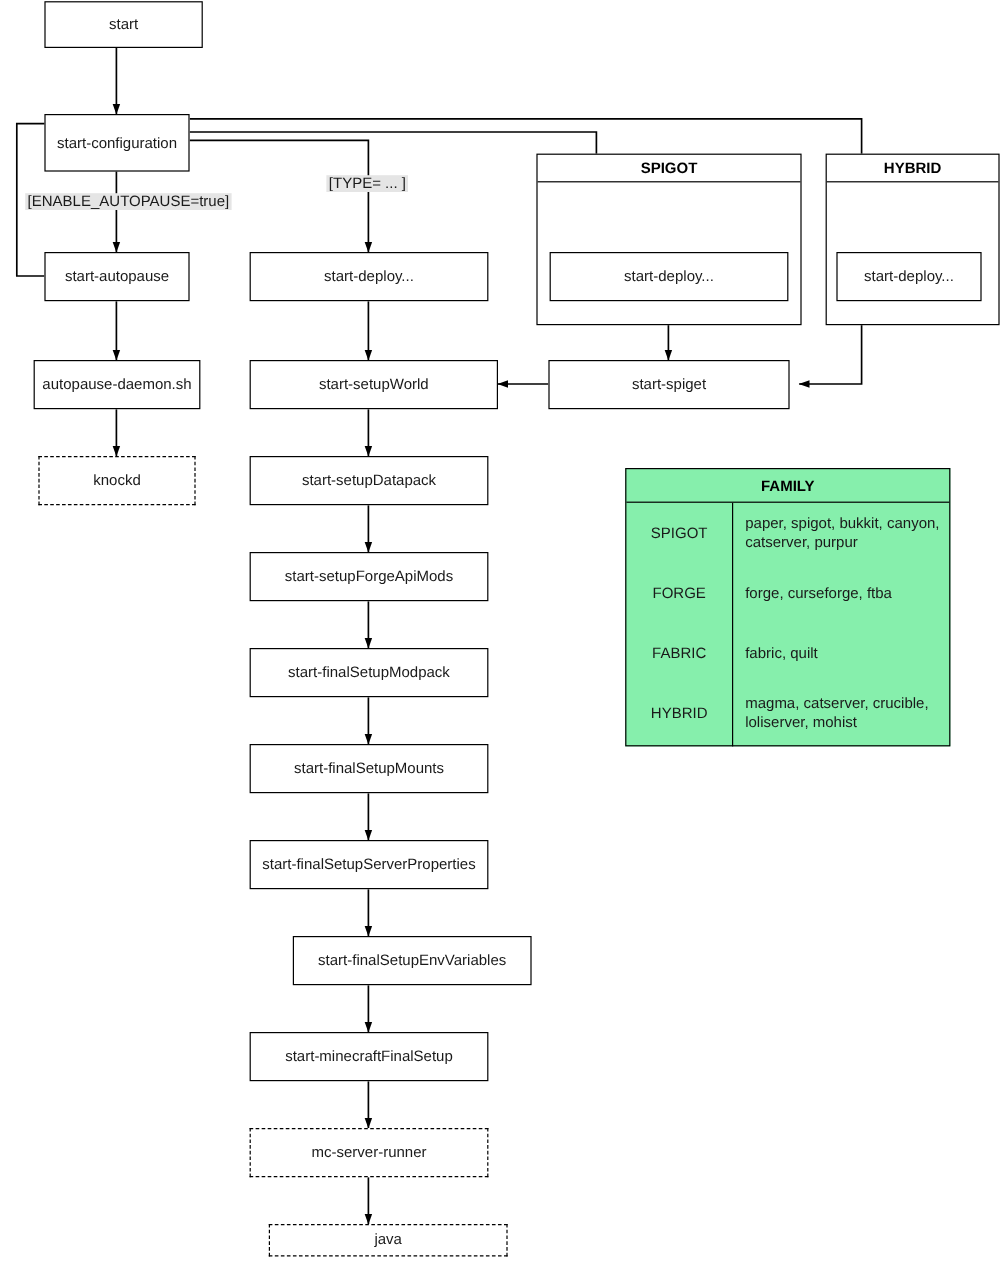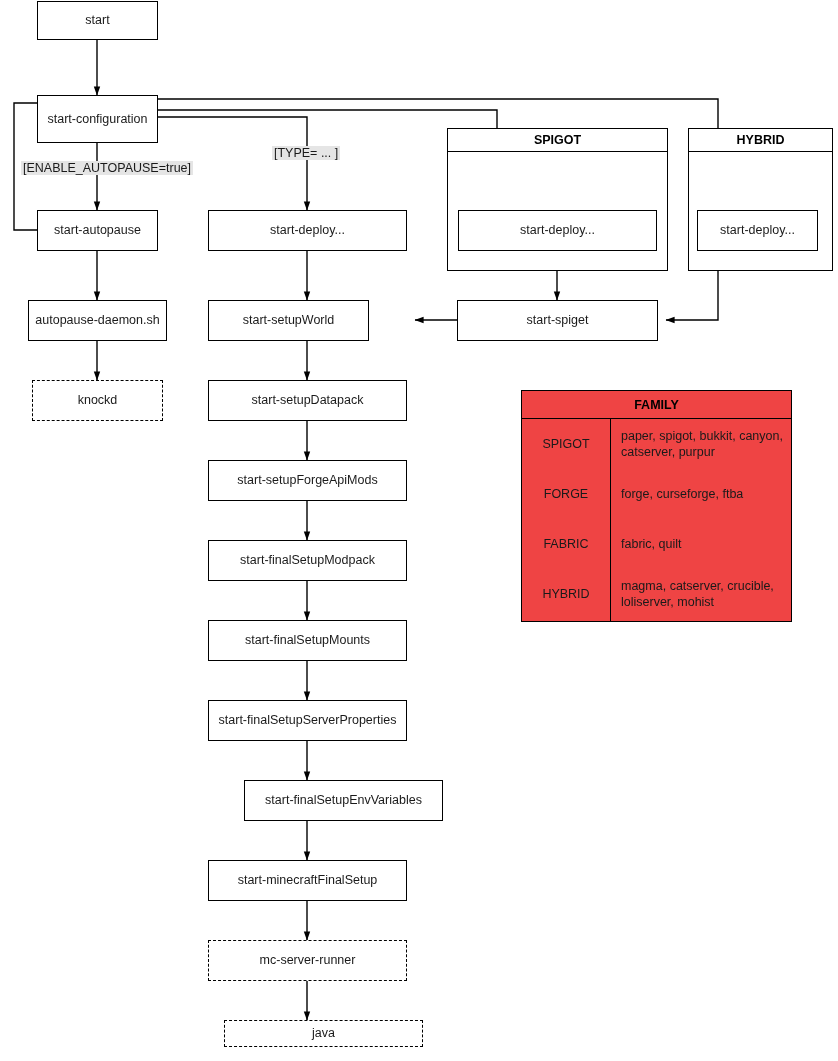--- a/index.html
+++ b/index.html
@@ -73,21 +73,21 @@
     font-size: 12.5px;
     color: #1a1a1a;
     white-space: nowrap;
     background: #e5e5e5;
     padding: 0 2px;
   }
   .legend {
     position: absolute;
     box-sizing: border-box;
     border: 1.4px solid #000000;
-    background: #ef4444;
+    background: #86efac;
   }
   .legend-header {
     box-sizing: border-box;
     height: 28px;
     border-bottom: 1.4px solid #000000;
     display: flex;
     align-items: center;
     justify-content: center;
     font-size: 12.5px;
     font-weight: bold;
@@ -178,39 +178,39 @@
   </svg>
 
   <div class="group" style="left:447px; top:128px; width:221px; height:143px;">
     <div class="group-title">SPIGOT</div>
   </div>
 
   <div class="group" style="left:688px; top:128px; width:145px; height:143px;">
     <div class="group-title">HYBRID</div>
   </div>
 
-  <div class="node" style="left:37px; top:1px; width:121px; height:39px;">start</div>
+  <div class="node" style="left:37px; top:1px; width:132px; height:39px;">start</div>
 
   <div class="node" style="left:37px; top:95px; width:121px; height:48px;">start-configuration</div>
 
   <div class="node" style="left:37px; top:210px; width:121px; height:41px;">start-autopause</div>
 
   <div class="node" style="left:28px; top:300px; width:139px; height:41px;">autopause-daemon.sh</div>
 
   <div class="node dashed" style="left:32px; top:380px; width:131px; height:41px;">knockd</div>
 
   <div class="node" style="left:208px; top:210px; width:199px; height:41px;">start-deploy...</div>
 
   <div class="node" style="left:458px; top:210px; width:199px; height:41px;">start-deploy...</div>
 
   <div class="node" style="left:697px; top:210px; width:121px; height:41px;">start-deploy...</div>
 
   <div class="node" style="left:457px; top:300px; width:201px; height:41px;">start-spiget</div>
 
-  <div class="node" style="left:208px; top:300px; width:161px; height:41px;">start-setupWorld</div>
+  <div class="node" style="left:208px; top:300px; width:207px; height:41px;">start-setupWorld</div>
 
   <div class="node" style="left:208px; top:380px; width:199px; height:41px;">start-setupDatapack</div>
 
   <div class="node" style="left:208px; top:460px; width:199px; height:41px;">start-setupForgeApiMods</div>
 
   <div class="node" style="left:208px; top:540px; width:199px; height:41px;text-align:right;">start-finalSetupModpack</div>
 
   <div class="node" style="left:208px; top:620px; width:199px; height:41px;">start-finalSetupMounts</div>
 
   <div class="node" style="left:208px; top:700px; width:199px; height:41px;">start-finalSetupServerProperties</div>

